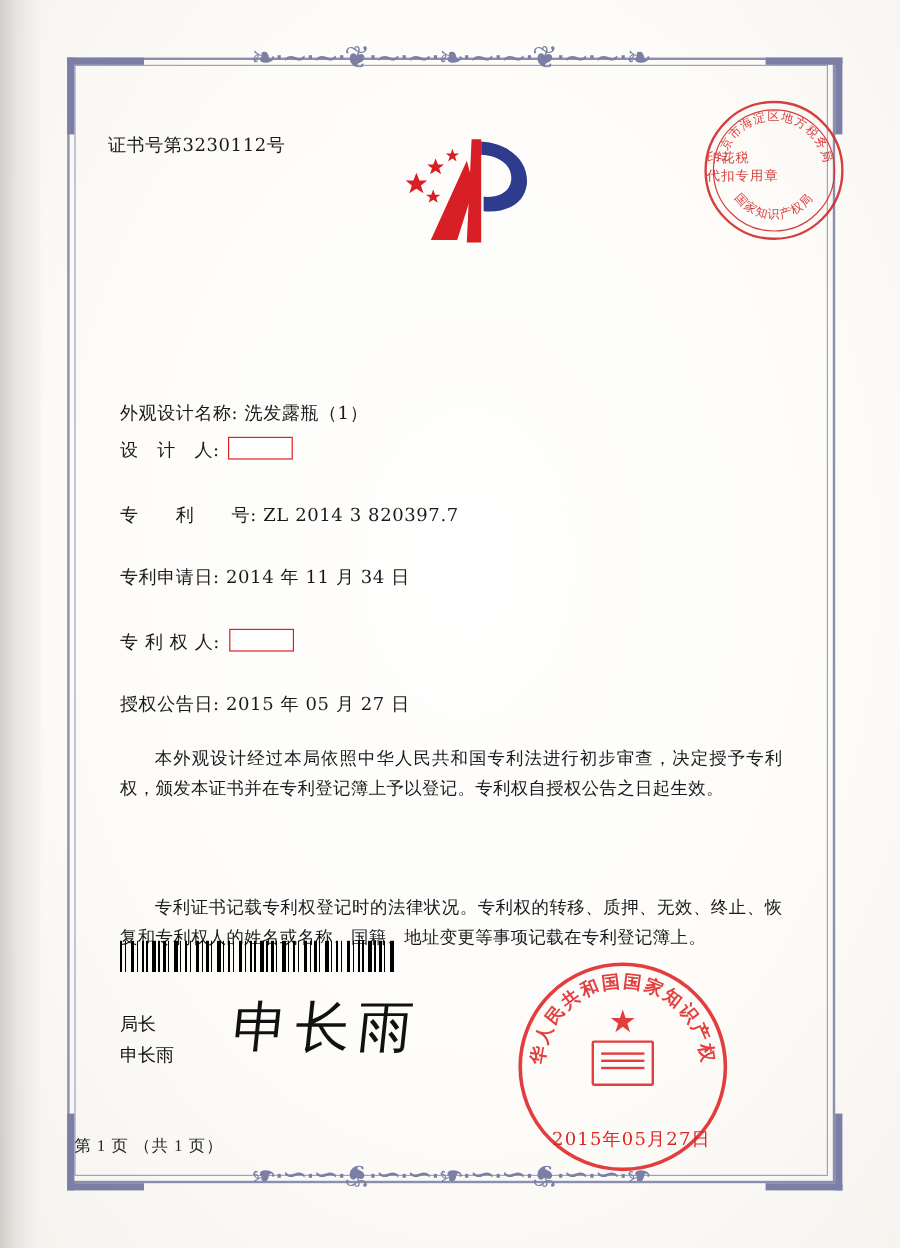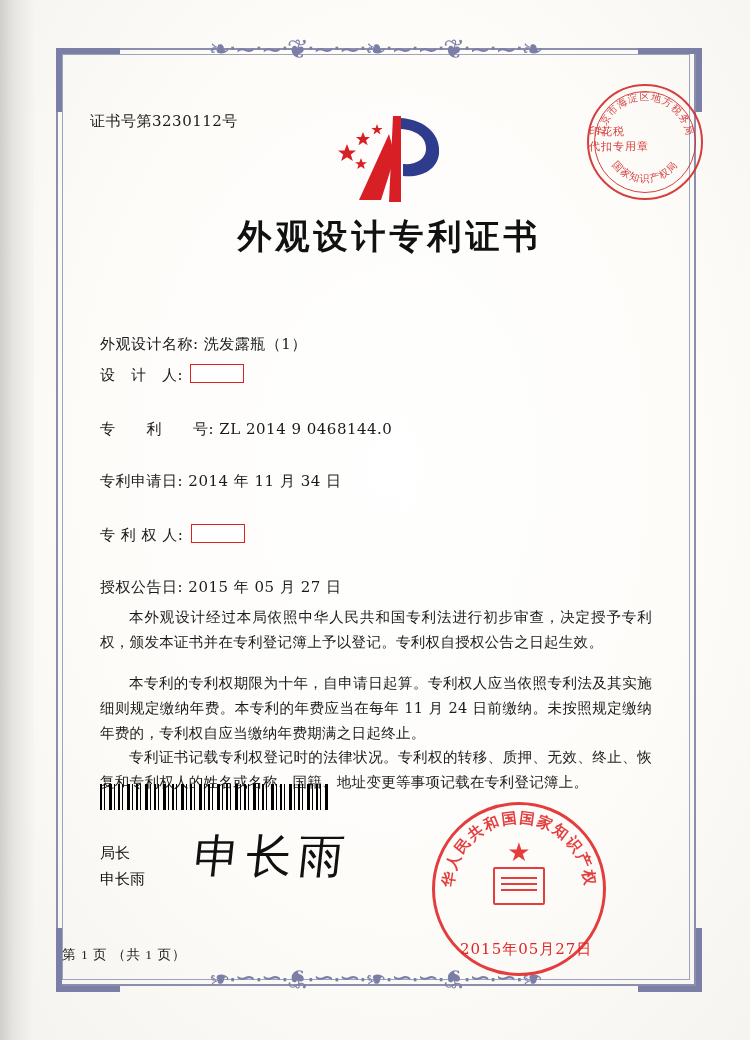--- a/index.html
+++ b/index.html
@@ -188,21 +188,21 @@
     left: 38px;
     width: 552px;
     font-family: "DejaVu Serif", "Liberation Serif", serif;
     font-size: 14.5px;
     line-height: 25px;
     color: #1a1a1a;
     text-align: justify;
     text-indent: 2em;
     letter-spacing: .3px;
   }
-  #p1 { top: 536px; }
+  #p1 { top: 552px; }
   #p2 { top: 602px; }
   #p3 { top: 676px; }
 
   
   #barcode {
     position: absolute;
     left: 38px; top: 730px;
     width: 230px; height: 26px;
     background:
       repeating-linear-gradient(90deg,
@@ -337,54 +337,52 @@
         <defs>
           <path id="taxArcTop" d="M 14,56 A 42,42 0 0 1 98,56"></path>
           <path id="taxArcBottom" d="M 16,56 A 40,40 0 0 0 96,56"></path>
         </defs>
         <text class="arc-label"><textPath href="#taxArcTop" startOffset="50%" text-anchor="middle">北京市海淀区地方税务局</textPath></text>
         <text class="arc-label"><textPath href="#taxArcBottom" startOffset="50%" text-anchor="middle">国家知识产权局</textPath></text>
       </svg>
       <div class="center-text">印花税<br>代扣专用章</div>
     </div>
 
-    <div id="doc-title">外观设计专利证书</div>
 
     <div class="field" id="f-name">
       <span class="label">外观设计名称:</span>
       <span class="value">洗发露瓶（1）</span>
     </div>
 
     <div class="field" id="f-designer">
       <span class="label">设　计　人:</span>
       <span class="redaction"></span>
     </div>
 
     <div class="field" id="f-patentno">
       <span class="label">专　　利　　号:</span>
-      <span class="value">ZL 2014 9 0468144.0</span>
+      <span class="value">ZL 2014 3 820397.7</span>
     </div>
 
     <div class="field" id="f-appdate">
       <span class="label">专利申请日:</span>
       <span class="value">2014 年 11 月 34 日</span>
     </div>
 
     <div class="field" id="f-owner">
       <span class="label">专 利 权 人:</span>
       <span class="redaction"></span>
     </div>
 
     <div class="field" id="f-pubdate">
       <span class="label">授权公告日:</span>
       <span class="value">2015 年 05 月 27 日</span>
     </div>
 
     <p class="para" id="p1">本外观设计经过本局依照中华人民共和国专利法进行初步审查，决定授予专利权，颁发本证书并在专利登记簿上予以登记。专利权自授权公告之日起生效。</p>
-    <p class="para" id="p2">本专利的专利权期限为十年，自申请日起算。专利权人应当依照专利法及其实施细则规定缴纳年费。本专利的年费应当在每年 11 月 24 日前缴纳。未按照规定缴纳年费的，专利权自应当缴纳年费期满之日起终止。</p>
     <p class="para" id="p3">专利证书记载专利权登记时的法律状况。专利权的转移、质押、无效、终止、恢复和专利权人的姓名或名称、国籍、地址变更等事项记载在专利登记簿上。</p>
 
     <div id="barcode"></div>
 
     <div id="sig-label">
       <div>局长</div>
       <div>申长雨</div>
     </div>
     <div id="sig-script">申长雨</div>
 

